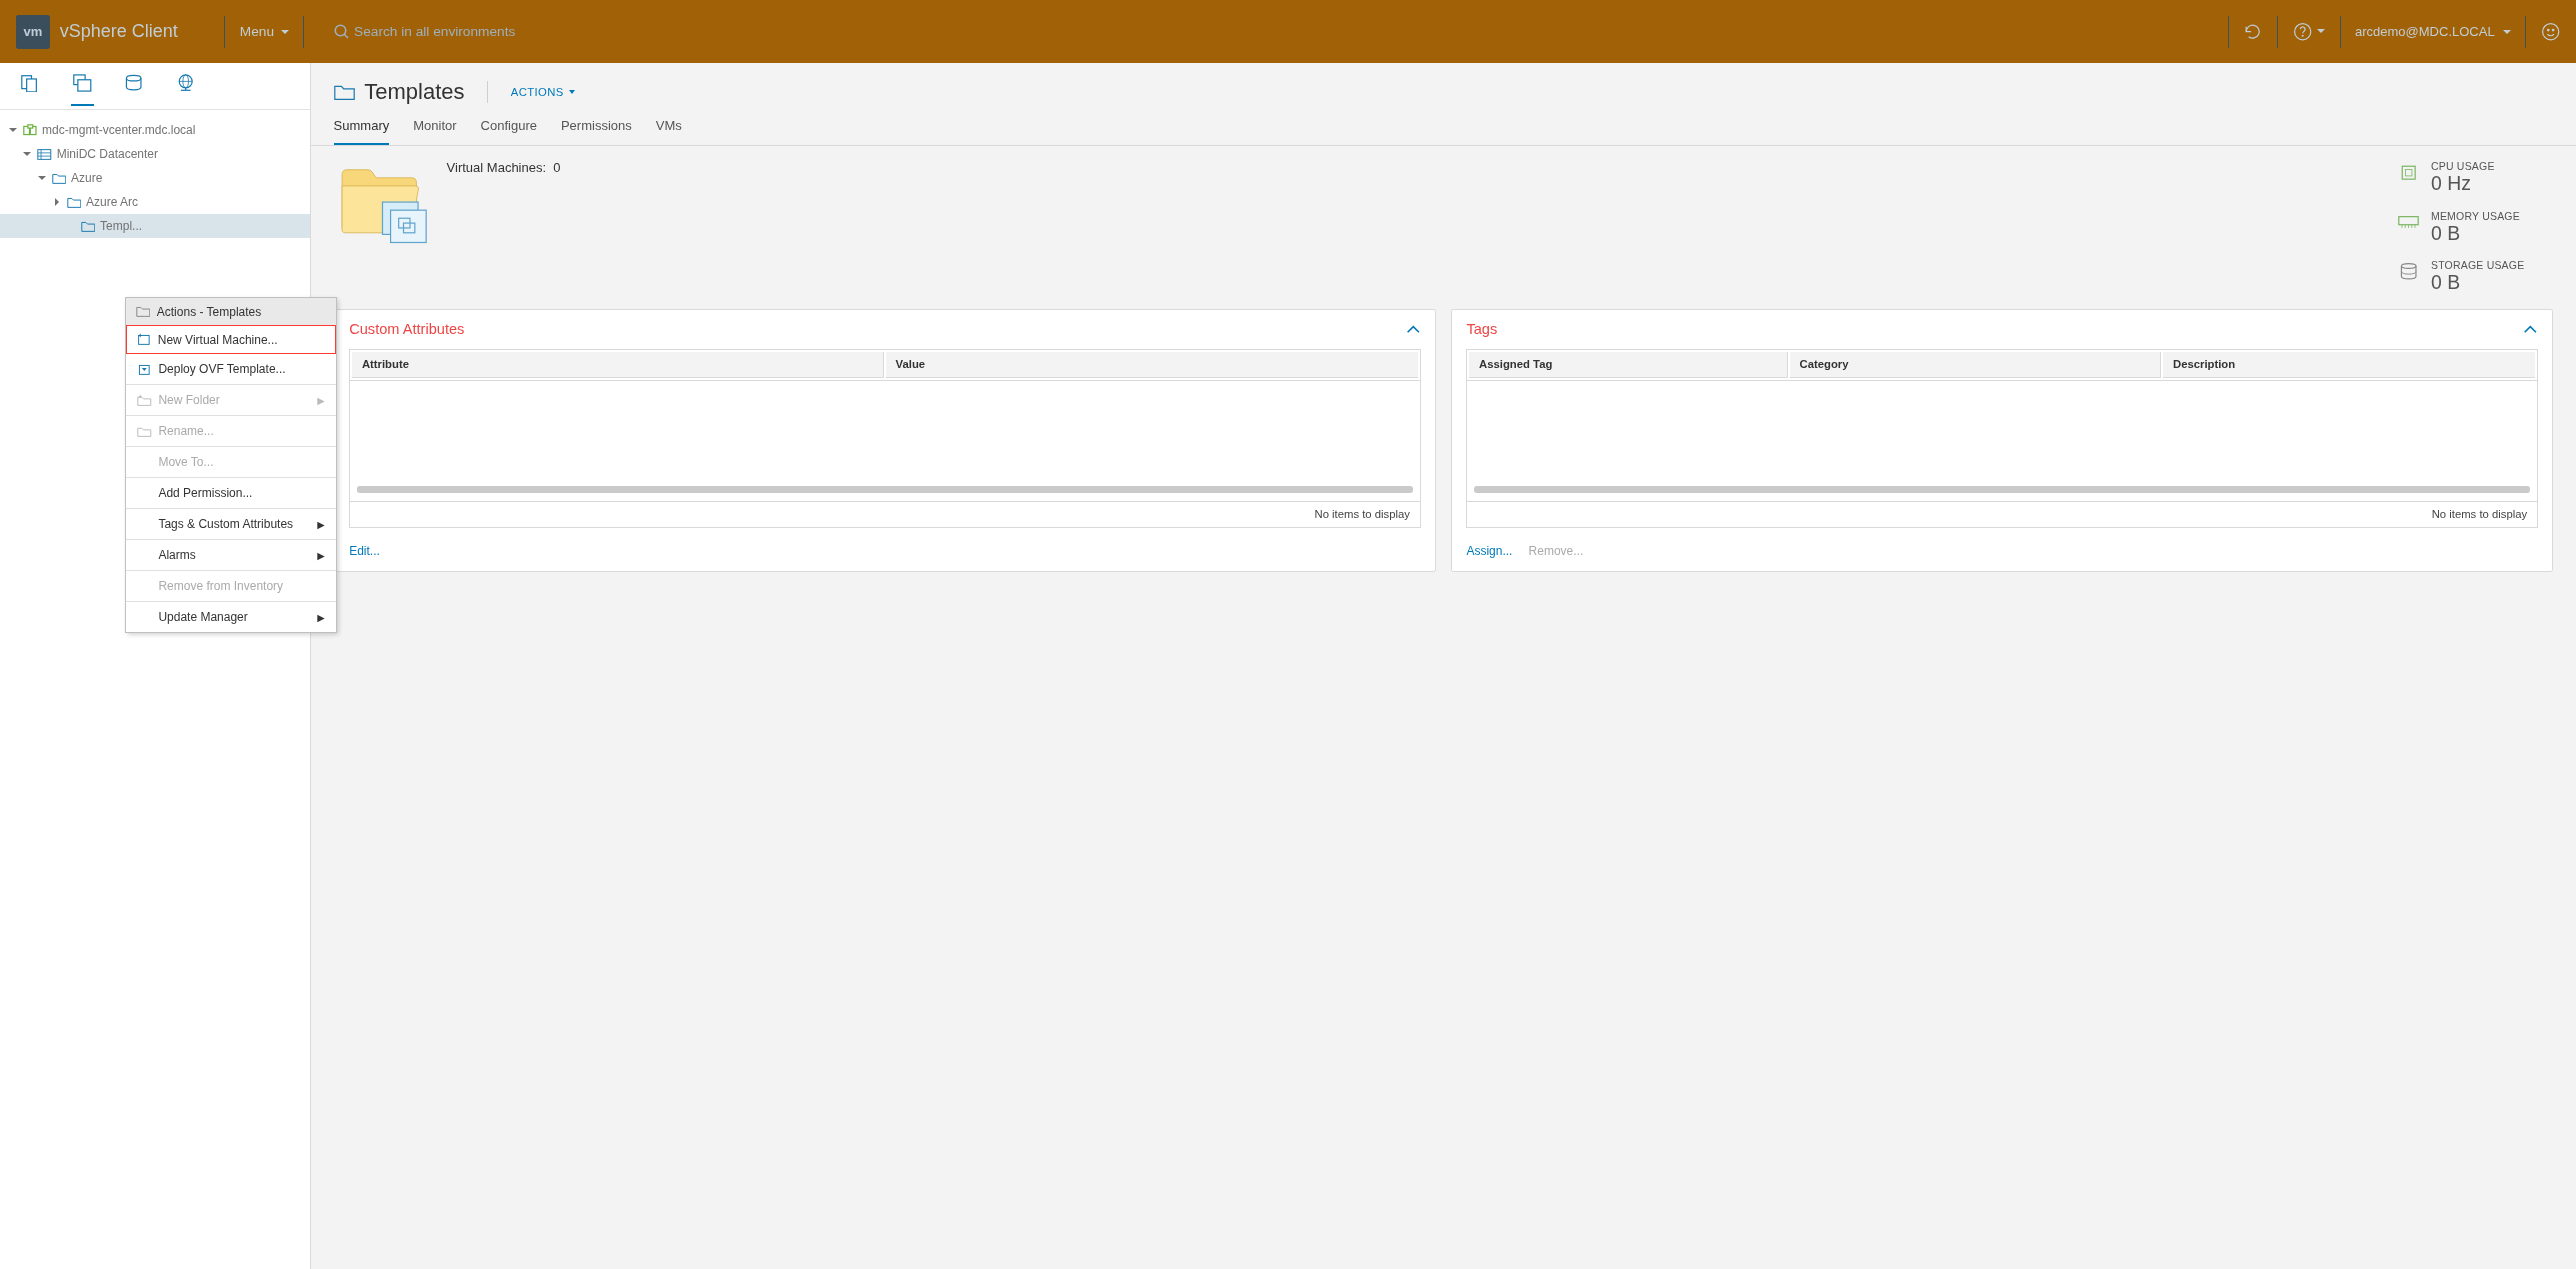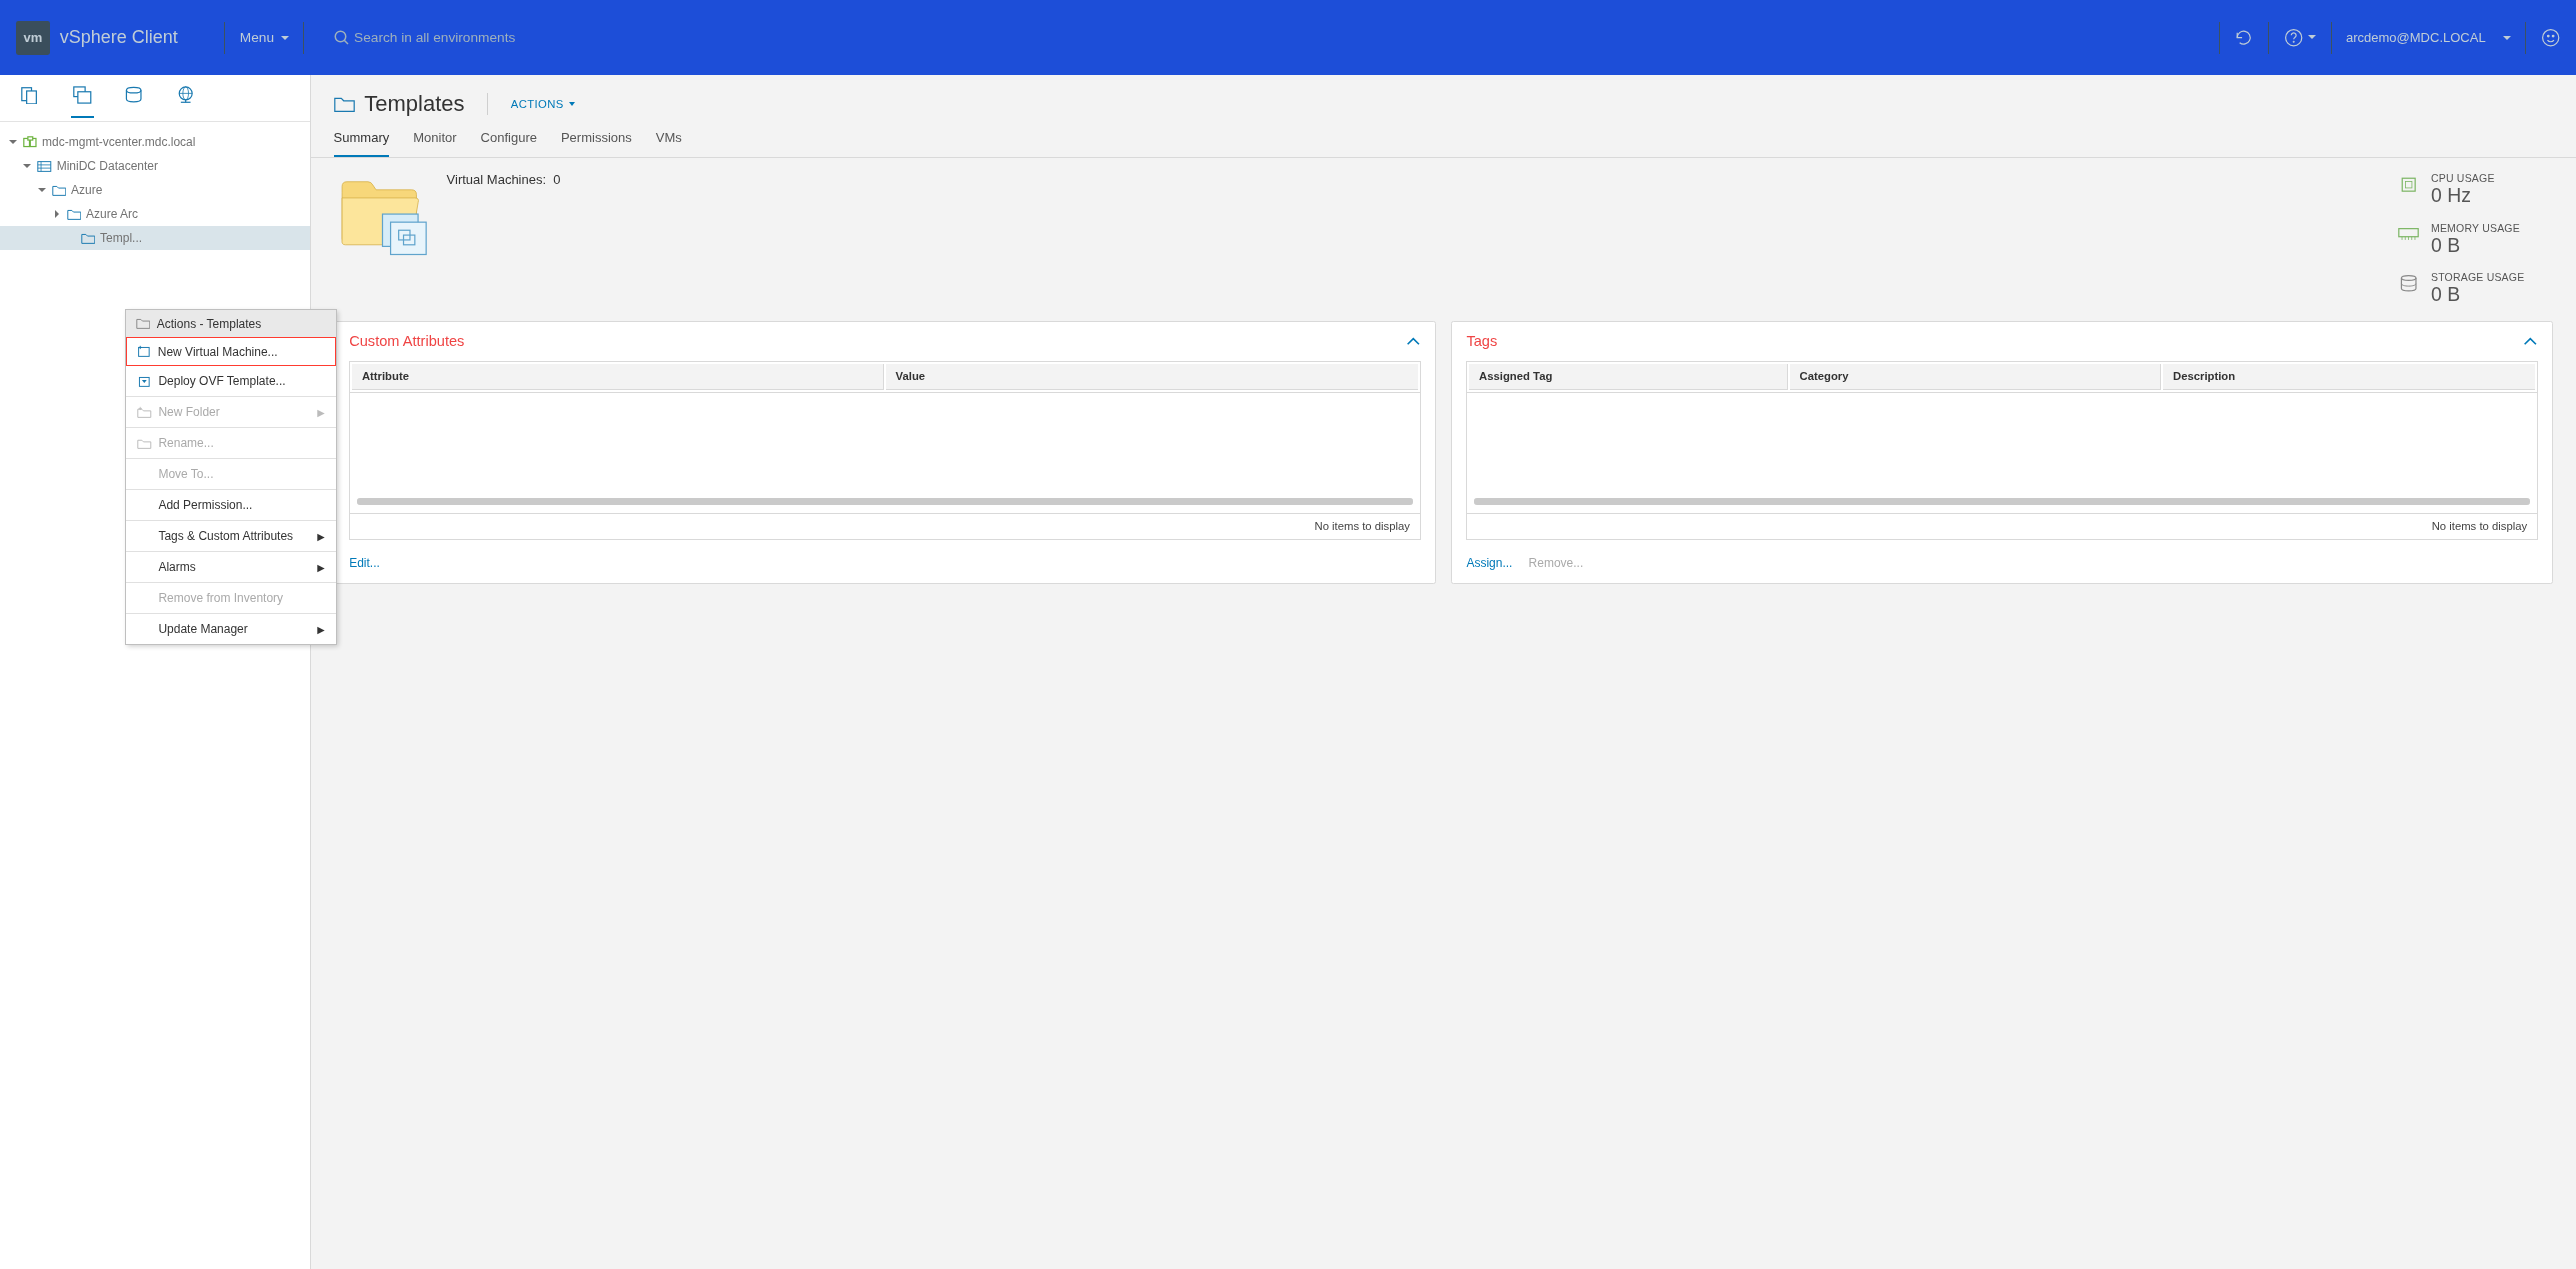--- a/index.html
+++ b/index.html
@@ -1,32 +1,32 @@
 <!DOCTYPE html>
 <html style="font-size:13px"><head>
 <meta charset="utf-8">
 <style>
 * { box-sizing: border-box; margin: 0; padding: 0; }
 body { font-family: "Segoe UI", Arial, sans-serif; font-size: 11.3px; color: #333; background: #fff; }
 
 
-.header { background: #1d4ed8; height: 75px; display: flex; align-items: center; padding: 0 16px; color: #fff; }
+.header { background: #a16207; height: 63px; display: flex; align-items: center; padding: 0 16px; color: #fff; }
 .logo-box { background: #3a4e5c; width: 34px; height: 34px; display: flex; align-items: center; justify-content: center; border-radius: 2.4px; margin-right: 9.7px; }
 .logo-text { font-size: 13px; font-weight: bold; color: #c0cdd6; }
 .client-name { font-size: 18px; color: #c0cdd6; margin-right: 32px; }
 .vsep { width: 0.8px; height: 32px; background: #3c5260; margin: 0 14.6px; }
 .menu-btn { display: flex; align-items: center; gap: 6.5px; color: #c0cdd6; font-size: 13.7px; cursor: pointer; }
 .search-bar { display: flex; align-items: center; gap: 3px; flex: 1; margin-left: 14.6px; }
 .search-icon-svg { width: 18px; height: 18px; stroke: #9eb0bd; }
 .search-input { background: transparent; border: none; color: #c0cdd6; font-size: 13.7px; outline: none; width: 323px; }
 .search-input::placeholder { color: #9eb0bd; }
 .header-right { display: flex; align-items: center; margin-left: auto; }
 .header-icon-btn { color: #c0cdd6; display: flex; align-items: center; gap: 4.9px; cursor: pointer; }
 .header-icon-svg { width: 19.4px; height: 19.4px; stroke: #c0cdd6; fill: none; stroke-width: 1.5; }
-.user-label { font-size: 13px; color: #c0cdd6; display: flex; align-items: center; gap: 17px; cursor: pointer; }
+.user-label { font-size: 13px; color: #c0cdd6; display: flex; align-items: center; gap: 8px; cursor: pointer; }
 
 
 .content { display: flex; height: calc(100vh - 63px); }
 .sidebar { width: 311px; border-right: 0.8px solid #d9d9d9; background: #fff; display: flex; flex-direction: column; position: relative; }
 .sidebar-tabs { display: flex; gap: 29px; padding: 11.3px 19.4px 0; border-bottom: 0.8px solid #e3e3e3; height: 47px; align-items: flex-start; }
 .sidebar-tab { width: 22.6px; height: 32px; cursor: pointer; display: flex; align-items: flex-start; justify-content: center; border-bottom: 2.4px solid transparent; padding-bottom: 9.7px; }
 .sidebar-tab.active { border-bottom: 2.4px solid #0079b8; }
 .tab-icon-svg { width: 19.4px; height: 18px; }
 
 

